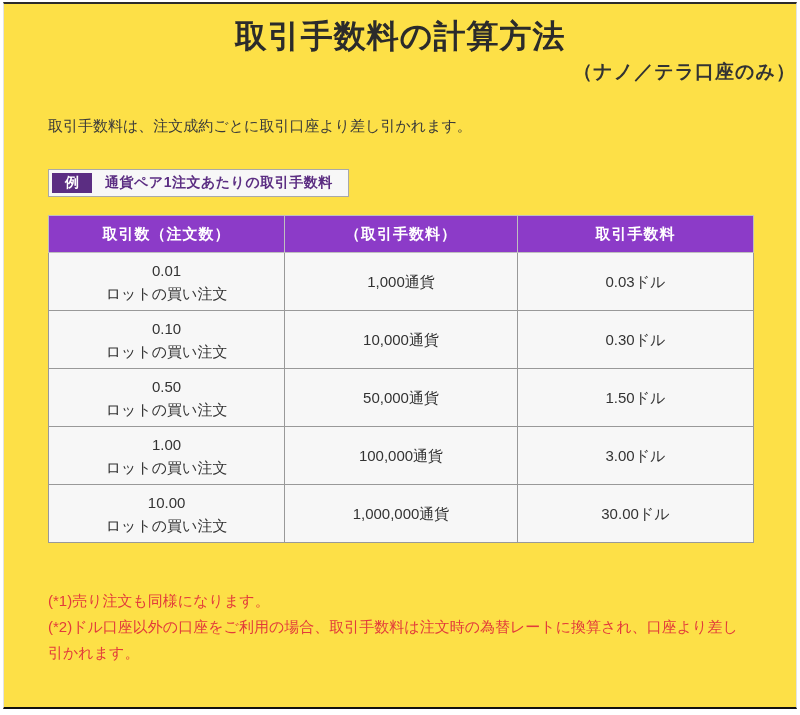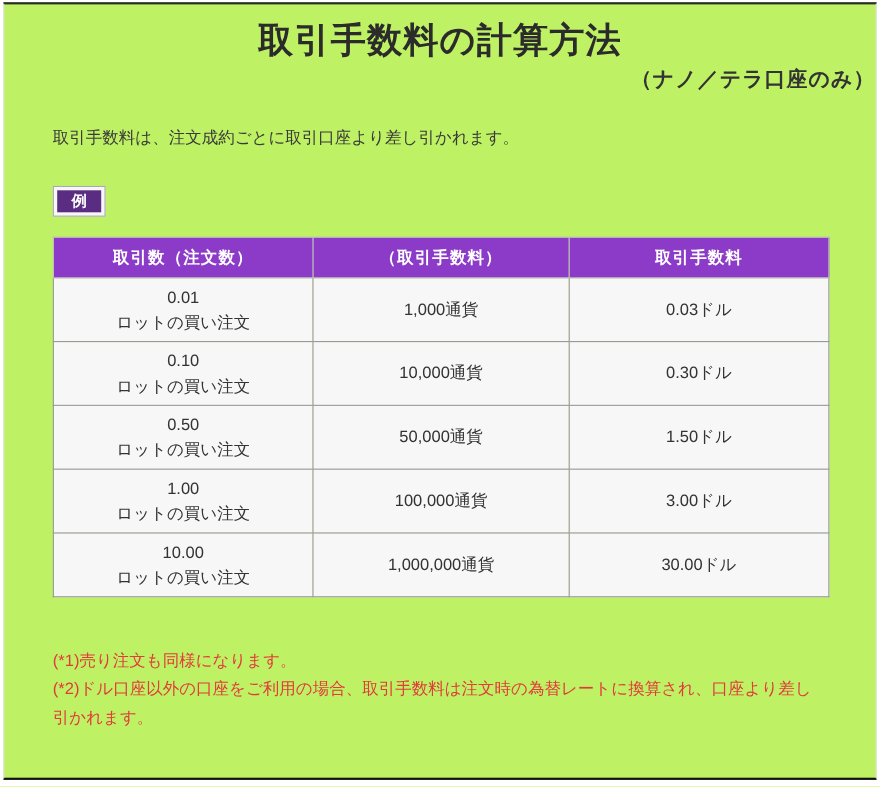--- a/index.html
+++ b/index.html
@@ -5,21 +5,21 @@
   * { margin: 0; padding: 0; box-sizing: border-box; }
   html, body {
     width: 800px;
     background: #ffffff;
     font-family: "Liberation Sans", "DejaVu Sans", sans-serif;
   }
   .page {
     width: 794px;
     height: 707px;
     margin: 2px auto 0 auto;
-    background: #bef264;
+    background: #fde047;
     border-top: 2px solid #2b2b2b;
     border-bottom: 2px solid #111111;
     border-left: 1px solid #e3e3e3;
     border-right: 1px solid #e3e3e3;
     overflow: hidden;
   }
   .content {
     padding: 0 44px;
   }
   .page-title {
@@ -107,20 +107,21 @@
   <h1 class="page-title">取引手数料の計算方法</h1>
   <div class="page-subtitle">（ナノ／テラ口座のみ）</div>
 
   <div class="content">
     <div class="intro">
       <p>取引手数料は、注文成約ごとに取引口座より差し引かれます。</p>
     </div>
 
     <div class="example-box">
       <span class="example-badge">例</span>
+      <span class="example-label">通貨ペア1注文あたりの取引手数料</span>
     </div>
 
     <table class="fee-table">
       <colgroup>
         <col style="width:33.5%">
           <col style="width:33%">
           <col style="width:33.5%">
       </colgroup>
       <thead>
         <tr>

